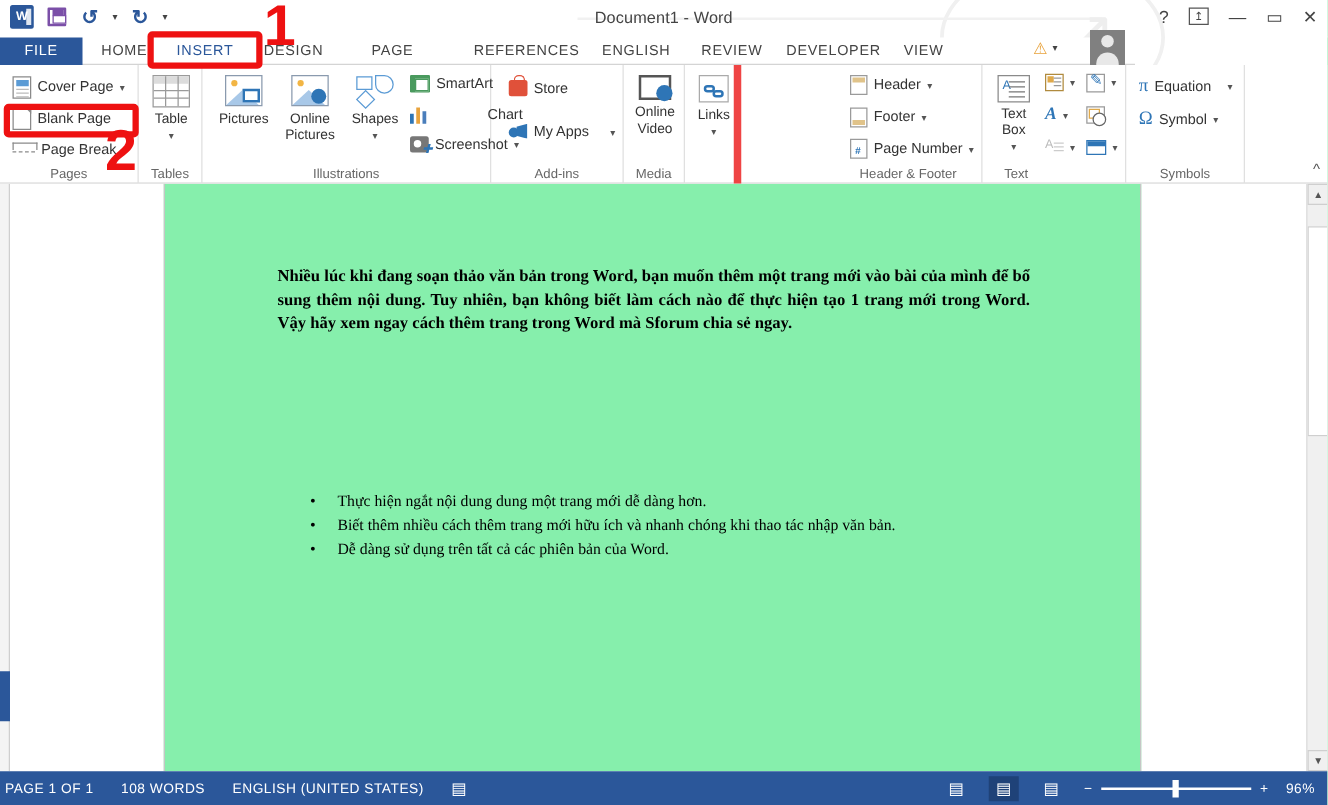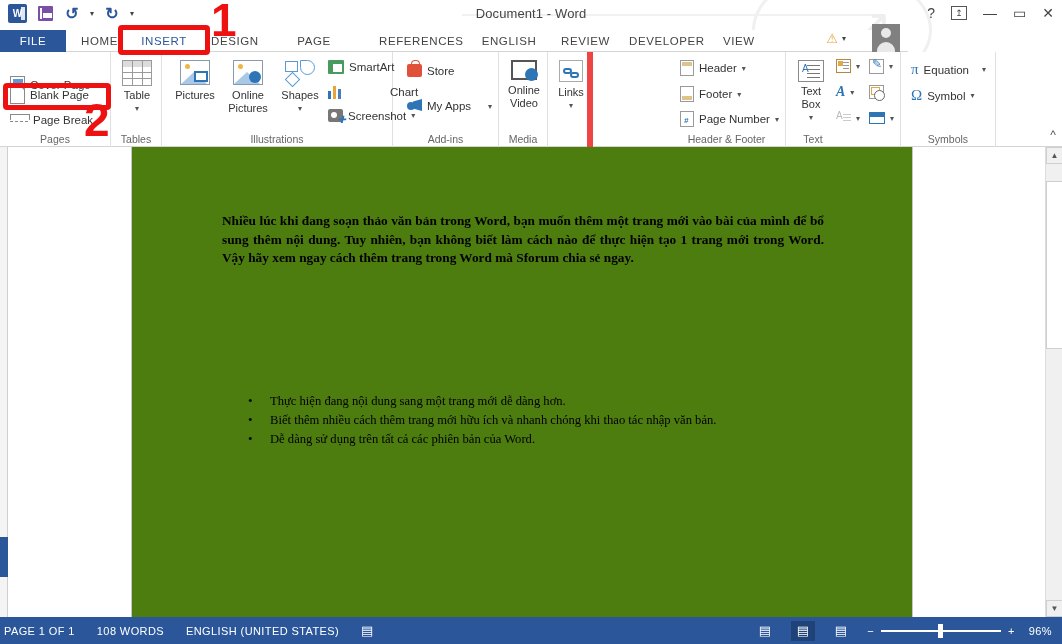--- a/index.html
+++ b/index.html
@@ -155,21 +155,21 @@
     position:absolute; left:0; top:147px; width:1062px; height:470px;
     background:#fff; overflow:hidden;
   }
   .leftgutter{
     position:absolute; left:0; top:0; width:8px; height:470px; background:#f4f4f4;
     border-right:1px solid #cfcfcf;
   }
   .leftgutter .lthumb{ position:absolute;left:0;top:390px;width:8px;height:40px;background:#2b579a; }
   .page{
     position:absolute; left:131px; top:0; width:782px; height:470px;
-    background:#4d7c0f; border-left:1px solid #c6c6c6; border-right:1px solid #c6c6c6;
+    background:#86efac; border-left:1px solid #c6c6c6; border-right:1px solid #c6c6c6;
   }
   .para{
     position:absolute; left:90px; top:65px; width:602px;
     font-family:"Liberation Serif", serif; font-size:13.3px; font-weight:bold;
     line-height:18.5px; color:#000; text-align:justify;
   }
   .heading{
     position:absolute; left:97px; top:197px; width:600px;
     font-family:"Liberation Serif", serif; font-size:19.5px; font-weight:bold;
     color:#000;
@@ -258,21 +258,21 @@
   <div class="helpdrop">
     <span class="warn">⚠</span>
     <span class="tinycaret">▾</span>
   </div>
   <div class="avatar"></div>
 </div>
 
 <div class="ribbon">
 
   <div class="grp" style="left:0;width:111px;">
-    <div class="small" style="left:10px;top:24px;">
+    <div class="small" style="left:10px;top:9px;">
       <span class="ic-cover"></span>
       <span>Cover Page</span>
       <span class="cdown">▾</span>
     </div>
     <div class="small" style="left:10px;top:34px;">
       <span class="ic-page fold"></span>
       <span>Blank Page</span>
     </div>
     <div class="small" style="left:10px;top:60px;">
       <span class="ic-pgbreak"></span>
@@ -462,21 +462,21 @@
 
 <div class="docarea">
 
   <div class="leftgutter">
     <div class="lthumb"></div>
   </div>
 
   <div class="page">
     <div class="para">Nhiều lúc khi đang soạn thảo văn bản trong Word, bạn muốn thêm một trang mới vào bài của mình để bổ sung thêm nội dung. Tuy nhiên, bạn không biết làm cách nào để thực hiện tạo 1 trang mới trong Word. Vậy hãy xem ngay cách thêm trang trong Word mà Sforum chia sẻ ngay.</div>
     <ul class="bullets">
-      <li>Thực hiện đang nội dung sang một trang mới dễ dàng hơn.</li>
+      <li>Thực hiện ngắt nội dung dung một trang mới dễ dàng hơn.</li>
       <li>Biết thêm nhiều cách thêm trang mới hữu ích và nhanh chóng khi thao tác nhập văn bản.</li>
       <li>Dễ dàng sử dụng trên tất cả các phiên bản của Word.</li>
     </ul>
   </div>
 
   <div class="vsb">
     <div class="arr top">▲</div>
     <div class="thumb"></div>
     <div class="arr bot">▼</div>
   </div>

